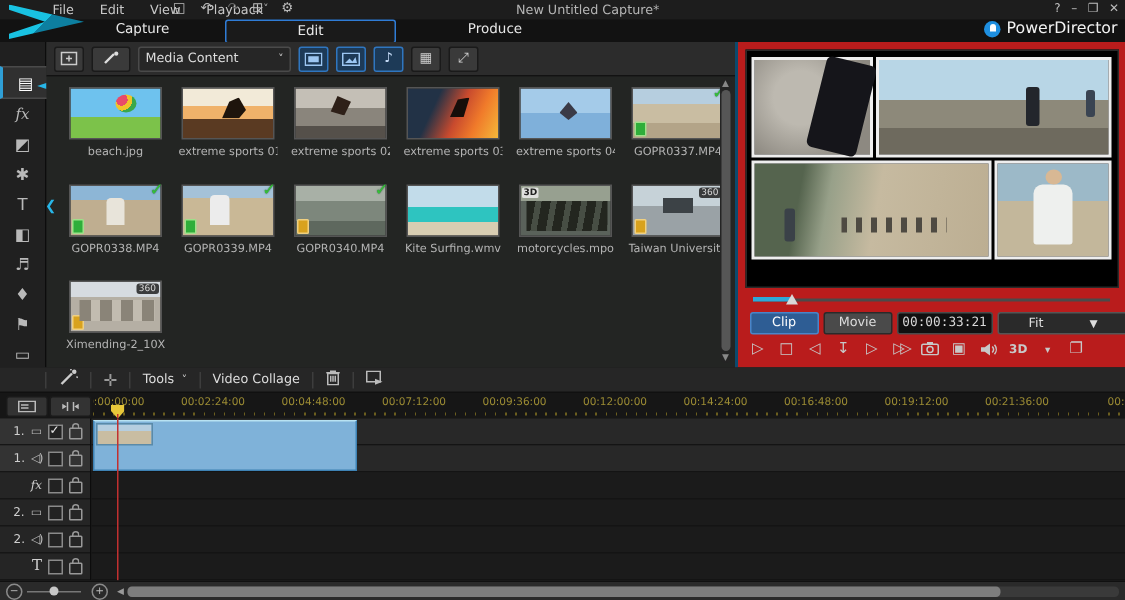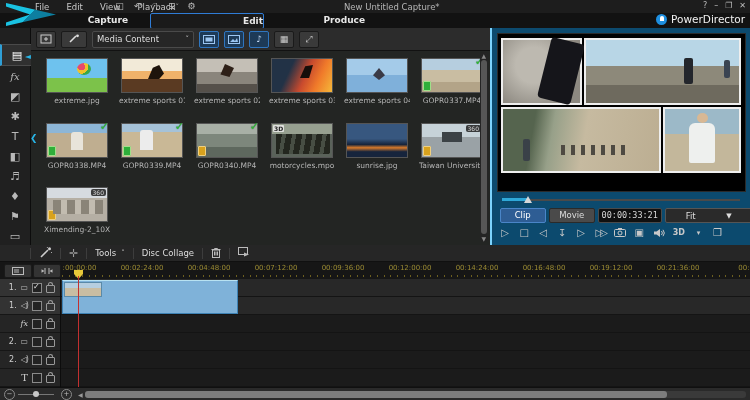--- a/index.html
+++ b/index.html
@@ -13,21 +13,21 @@
     clip-path:polygon(0 15%,48% 50%,0 85%,0 100%,100% 50%,0 0);}
   .menu{display:inline-block;margin-top:2px;color:#c8c8c8;font-size:8.5px;padding:0 7px;}
   #menus{left:28px;top:0;}
   #tb-icons{left:114px;top:1px;color:#bbb;font-size:9px;display:flex;gap:7px;align-items:center;}
   #tb-icons .ic{width:11px;text-align:center;}
   #proj-title{left:344px;top:2px;color:#b5b5b5;font-size:8.5px;}
   #winctl{right:4px;top:1px;display:flex;gap:7px;color:#bdbdbd;font-size:8px;}
 
   
   #tabbar{left:0;top:13px;width:750px;height:15px;background:#121212;border-bottom:1px solid #000;}
-  .tab{position:absolute;top:0;height:14px;line-height:14px;color:#e8e8e8;font-size:9px;font-weight:bold;text-align:right;}
+  .tab{position:absolute;top:0;height:14px;line-height:14px;color:#e8e8e8;font-size:9px;font-weight:normal;text-align:center;}
   .tab.active{border:1px solid #2f7cd6;border-radius:2px;background:#1a1a1a;}
   #brand{right:5px;top:0px;display:flex;align-items:center;gap:4px;}
   #bell{width:11px;height:11px;border-radius:50%;background:#1e8fe0;position:relative;}
   #bell:after{content:"";position:absolute;left:3.5px;top:2.5px;width:4px;height:5px;background:#fff;border-radius:2px 2px 0 0;}
   #brandname{color:#f2f2f2;font-size:10.5px;}
 
   
   #main{left:0;top:28px;width:750px;height:217px;display:flex;}
   
   #rooms{width:30px;background:#202020;border-right:1px solid #0c0c0c;position:relative;}
@@ -98,21 +98,21 @@
   .t15:after{content:"";position:absolute;left:20px;top:8px;width:20px;height:10px;background:#3c4246;}
   .t16{background:linear-gradient(180deg,#d6dbe0 0 30%,#b5afa4 30%);}
   .t16:after{content:"";position:absolute;left:6px;top:12px;width:50px;height:14px;
     background:repeating-linear-gradient(90deg,#8a8478 0 8px,#c2bcb0 8px 14px);}
   
   #libscroll{position:absolute;right:2px;top:24px;bottom:3px;width:8px;background:#242424;border-radius:4px;}
   #libscroll .arr{position:absolute;left:0;width:8px;color:#888;font-size:6px;text-align:center;}
   #libthumb{position:absolute;left:1px;top:8px;bottom:8px;width:6px;background:#565656;border-radius:3px;}
 
   
-  #preview{width:259px;background:#0c4a6e;border-left:2px solid #7dd3fc;position:relative;}
+  #preview{width:259px;background:#b91c1c;border-left:2px solid #0c4a6e;position:relative;}
   #stage{position:absolute;left:5px;top:5px;width:247px;height:157px;background:#000;border:1px solid #2a2a2a;}
   .cell{position:absolute;border:2px solid #eee;box-sizing:border-box;}
   #c-tl{left:3px;top:4px;width:81px;height:67px;background:radial-gradient(circle at 40% 40%,#bdb9b0 0 30%,#8d8981 80%);}
   #c-tl:after{content:"";position:absolute;right:2px;top:0;width:34px;height:62px;background:#15151a;transform:rotate(14deg);border-radius:4px;}
   #c-tr{left:86px;top:4px;width:157px;height:67px;background:linear-gradient(180deg,#b8d6e6 0 42%,#8d897a 42% 72%,#6e6a5e 72%);}
   #c-tr:after{content:"";position:absolute;left:98px;top:18px;width:9px;height:26px;background:#23262c;border-radius:2px;}
   #c-tr:before{content:"";position:absolute;left:138px;top:20px;width:6px;height:18px;background:#3a4452;border-radius:2px;}
   #c-bl{left:3px;top:73px;width:160px;height:66px;background:linear-gradient(100deg,#55644e 0 20%,#97a089 32%,#c6baa0 52%,#bcae92 100%);}
   #c-bl:after{content:"";position:absolute;left:20px;top:30px;width:7px;height:22px;background:#3a4148;border-radius:2px;}
   #c-bl:before{content:"";position:absolute;left:58px;top:36px;width:70px;height:10px;
@@ -299,21 +299,21 @@
             <span>▦</span>
           </div>
         <div class="tbtn">
             <span>⤢</span>
           </div>
       </div>
 
       <div id="grid">
         <div class="mi">
             <div class="mthumb t1"></div>
-            <div class="mname">extreme.jpg</div>
+            <div class="mname">beach.jpg</div>
           </div>
         <div class="mi">
             <div class="mthumb t3"></div>
             <div class="mname">extreme sports 01.jpg</div>
           </div>
         <div class="mi">
             <div class="mthumb t4"></div>
             <div class="mname">extreme sports 02.jpg</div>
           </div>
         <div class="mi">
@@ -346,28 +346,28 @@
             <div class="mname">GOPR0339.MP4</div>
           </div>
         <div class="mi">
             <div class="mthumb t10">
               <span class="chk">✓</span>
               <span class="svrt y"></span>
             </div>
             <div class="mname">GOPR0340.MP4</div>
           </div>
         <div class="mi">
+            <div class="mthumb t11"></div>
+            <div class="mname">Kite Surfing.wmv</div>
+          </div>
+        <div class="mi">
             <div class="mthumb t12">
               <span class="b3d">3D</span>
             </div>
             <div class="mname">motorcycles.mpo</div>
-          </div>
-        <div class="mi">
-            <div class="mthumb t14"></div>
-            <div class="mname">sunrise.jpg</div>
           </div>
         <div class="mi">
             <div class="mthumb t15">
               <span class="b360">360</span>
               <span class="svrt y"></span>
             </div>
             <div class="mname">Taiwan University -2 ...</div>
           </div>
         <div class="mi">
             <div class="mthumb t16">
@@ -445,21 +445,21 @@
           </svg>
       </span>
       <div class="vdiv"></div>
       <span style="color:#9a9a9a;font-size:11px;font-weight:bold">✛</span>
       <div class="vdiv"></div>
       <div id="tools-dd">
         <span>Tools</span>
         <span style="font-size:7px">˅</span>
       </div>
       <div class="vdiv"></div>
-      <span id="vc-label">Disc Collage</span>
+      <span id="vc-label">Video Collage</span>
       <div class="vdiv"></div>
       <span>
         <svg width="10" height="11" viewBox="0 0 10 11">
             <rect x="1.5" y="3" width="7" height="7.5" fill="none" stroke="#bbb"></rect>
             <path d="M0.5 2.5h9M3.5 2.5v-1h3v1M3.5 4.5v4M5 4.5v4M6.5 4.5v4" stroke="#bbb"></path>
           </svg>
       </span>
       <div class="vdiv"></div>
       <span>
         <svg width="12" height="10" viewBox="0 0 12 10">

